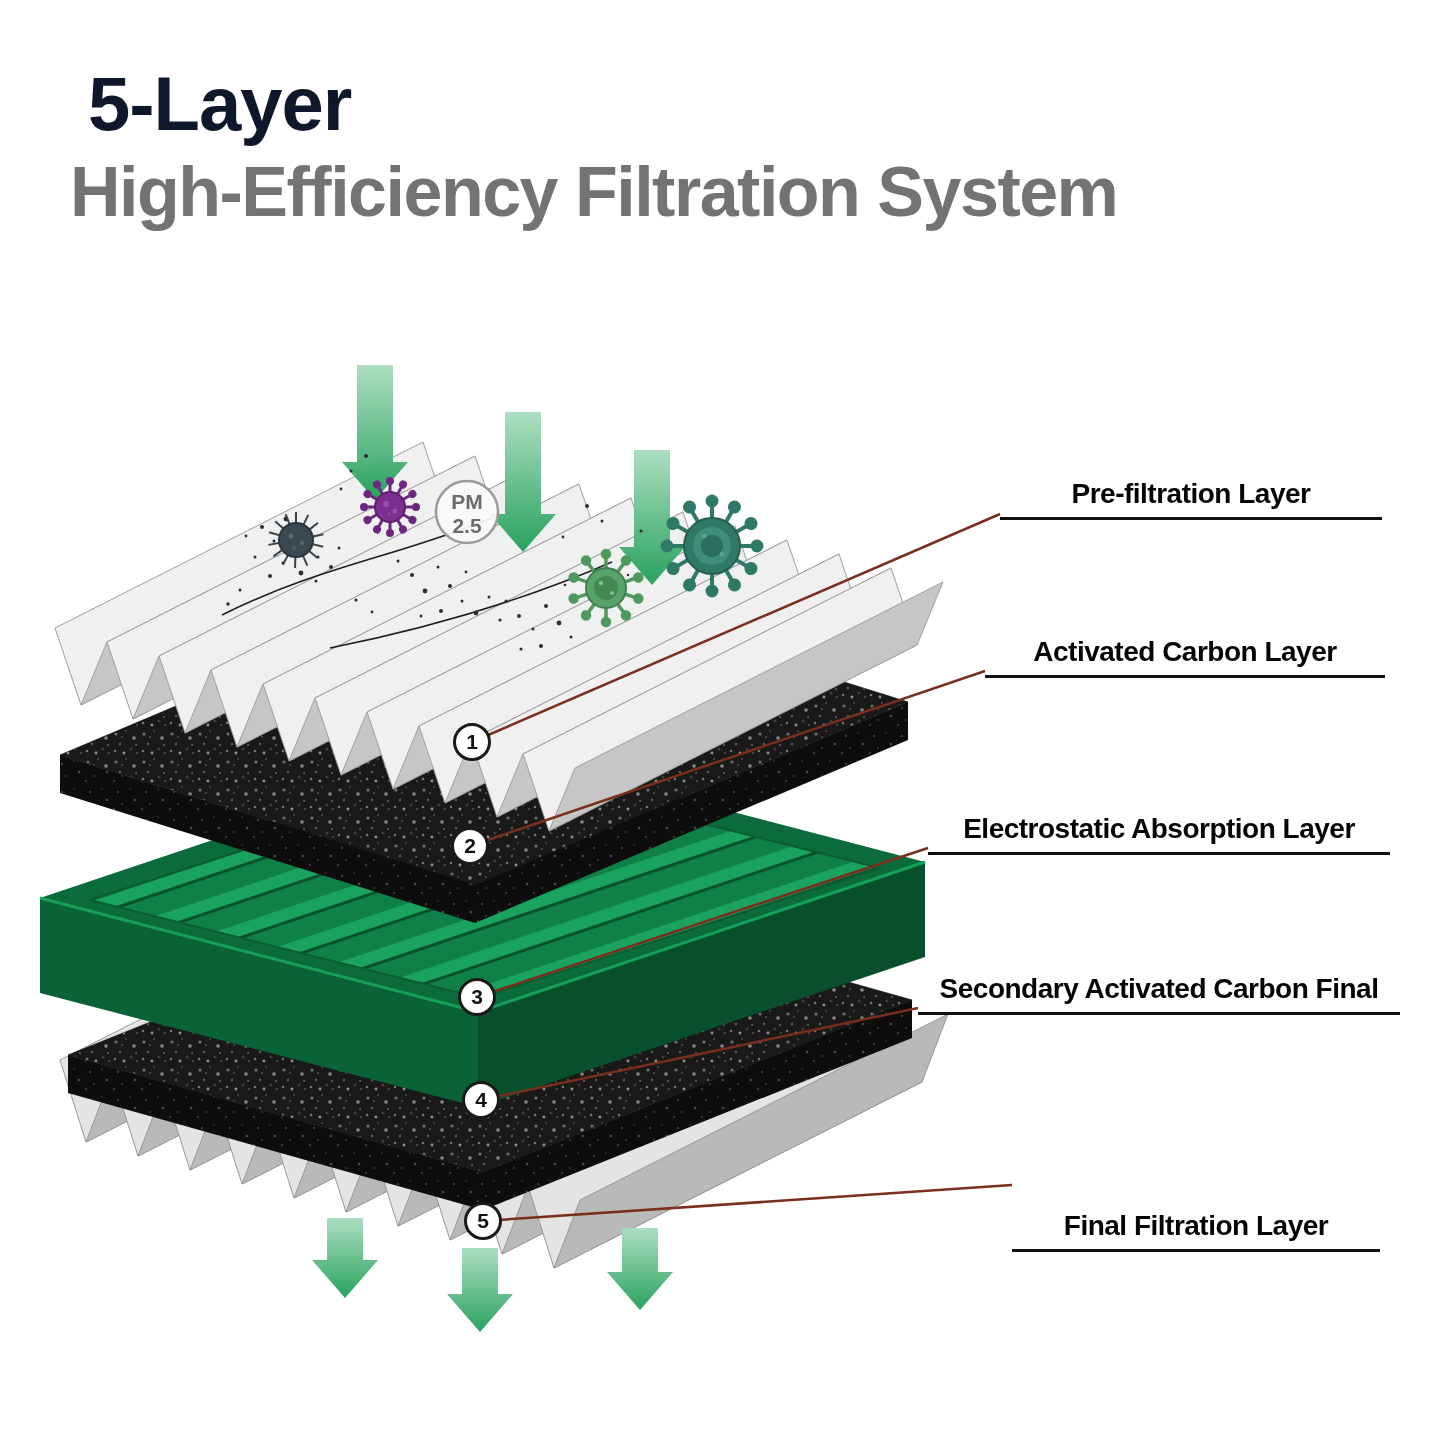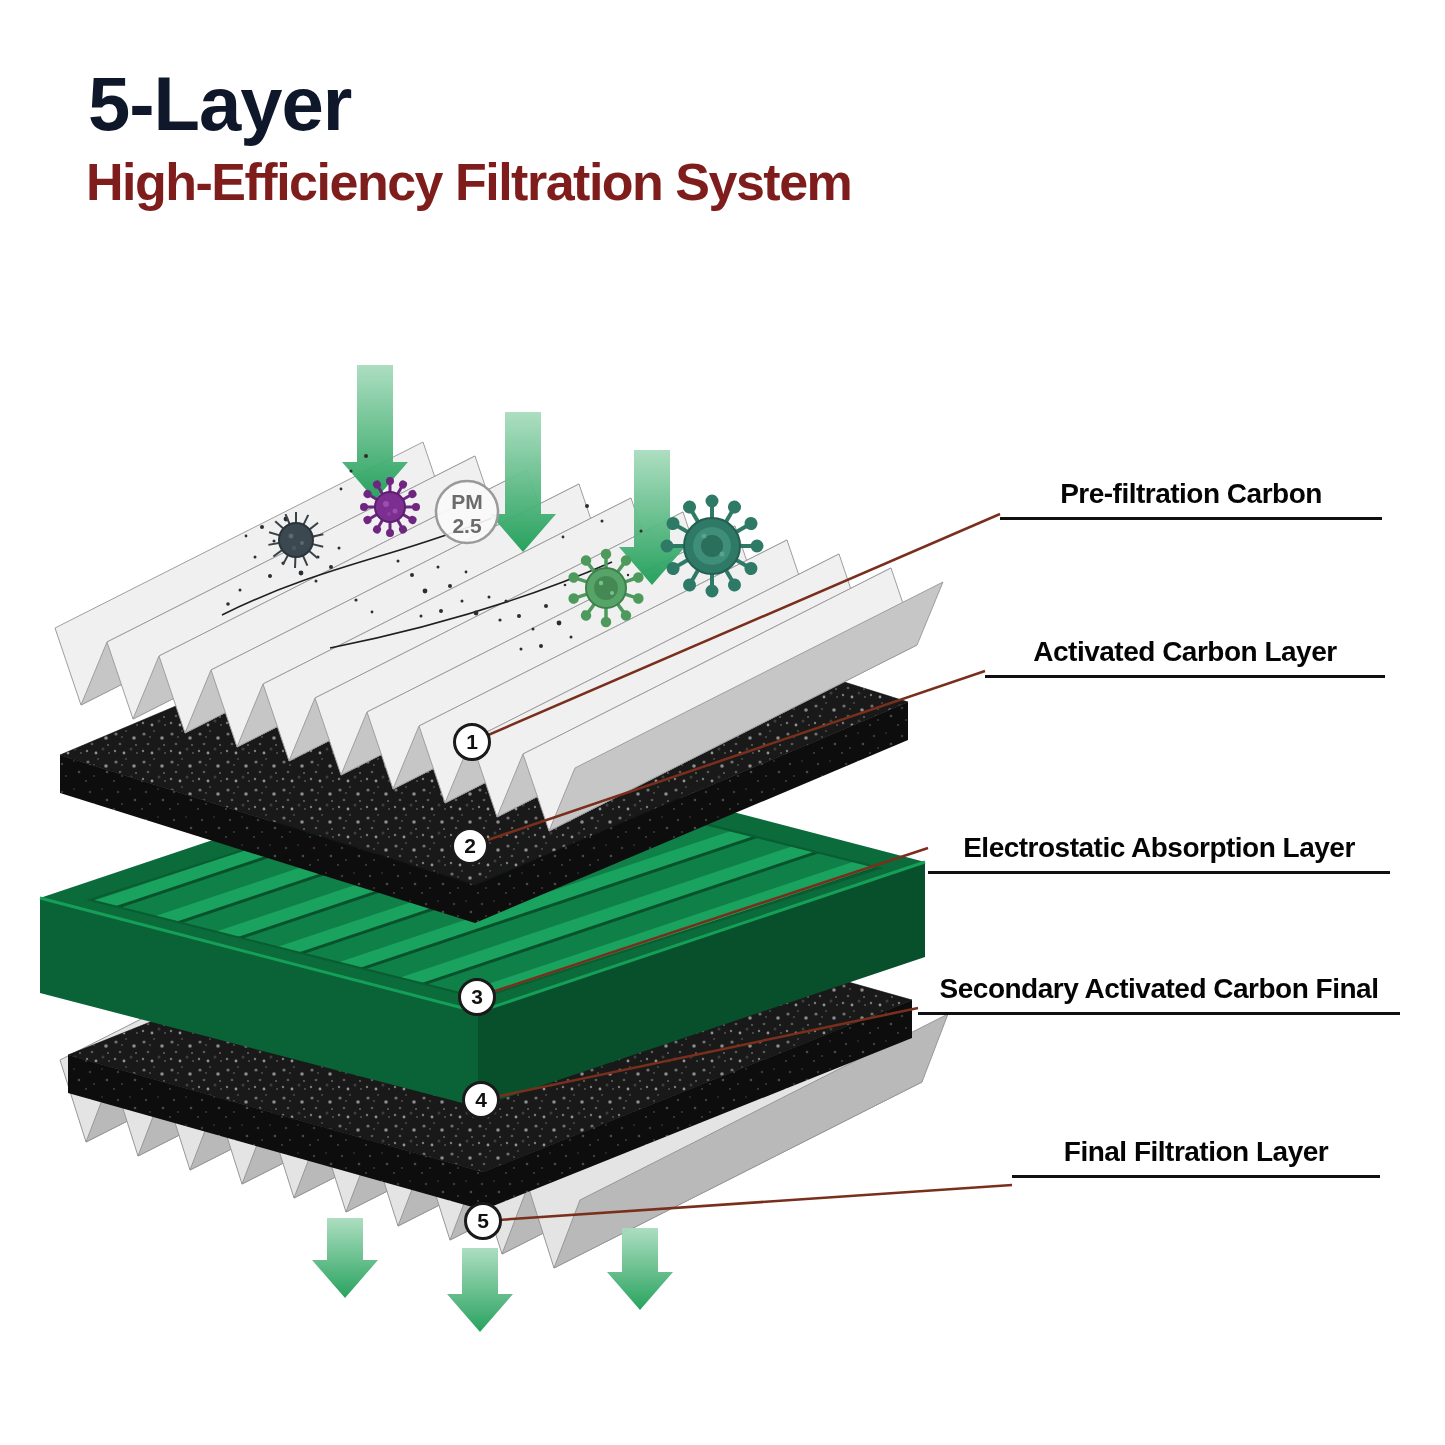--- a/index.html
+++ b/index.html
@@ -4,22 +4,22 @@
 <style>
   html,body{margin:0;padding:0;background:#ffffff;}
   body{width:1445px;height:1445px;font-family:"Liberation Sans",sans-serif;}
   .canvas{position:relative;width:1445px;height:1445px;background:#fff;overflow:hidden;}
 
   .title-accent{
     position:absolute;left:88px;top:60px;
     font-size:76px;font-weight:bold;color:#0f172a;letter-spacing:-1px;
   }
   .title-main{
-    position:absolute;left:86px;top:152px;
-    font-size:52px;font-weight:bold;color:#7f1d1d;letter-spacing:-1.5px;white-space:nowrap;
+    position:absolute;left:70px;top:152px;
+    font-size:70px;font-weight:bold;color:#737373;letter-spacing:-1.5px;white-space:nowrap;
   }
 
   .diagram-svg{position:absolute;left:0;top:0;}
 
   .layer-label{position:absolute;}
   .layer-label .t{
     text-align:center;font-size:28px;font-weight:bold;color:#050505;
     padding-bottom:7px;white-space:nowrap;letter-spacing:-0.5px;
   }
   .layer-label .u{height:3px;background:#101010;}
@@ -389,36 +389,36 @@
     <g stroke="#7A2F1D" stroke-width="2.5">
       <line x1="1000" y1="514" x2="472" y2="742"></line>
       <line x1="985" y1="671" x2="470" y2="846"></line>
       <line x1="928" y1="848" x2="477" y2="997"></line>
       <line x1="918" y1="1008" x2="481" y2="1100"></line>
       <line x1="1012" y1="1185" x2="483" y2="1221"></line>
     </g>
   </svg>
 
   <div class="layer-label" style="left:1000px;top:478px;width:382px;">
-    <div class="t">Pre-filtration Carbon</div>
+    <div class="t">Pre-filtration Layer</div>
     <div class="u"></div>
   </div>
   <div class="layer-label" style="left:985px;top:636px;width:400px;">
     <div class="t">Activated Carbon Layer</div>
     <div class="u"></div>
   </div>
-  <div class="layer-label" style="left:928px;top:813px;width:462px;margin-top:19px;">
+  <div class="layer-label" style="left:928px;top:813px;width:462px;">
     <div class="t">Electrostatic Absorption Layer</div>
     <div class="u"></div>
   </div>
   <div class="layer-label" style="left:918px;top:973px;width:482px;">
     <div class="t">Secondary Activated Carbon Final</div>
     <div class="u"></div>
   </div>
-  <div class="layer-label" style="left:1012px;top:1136px;width:368px;">
+  <div class="layer-label" style="left:1012px;top:1210px;width:368px;">
     <div class="t">Final Filtration Layer</div>
     <div class="u"></div>
   </div>
 
   <div class="marker" style="left:472px;top:742px;">1</div>
   <div class="marker" style="left:470px;top:846px;">2</div>
   <div class="marker" style="left:477px;top:997px;">3</div>
   <div class="marker" style="left:481px;top:1100px;">4</div>
   <div class="marker" style="left:483px;top:1221px;">5</div>
 

